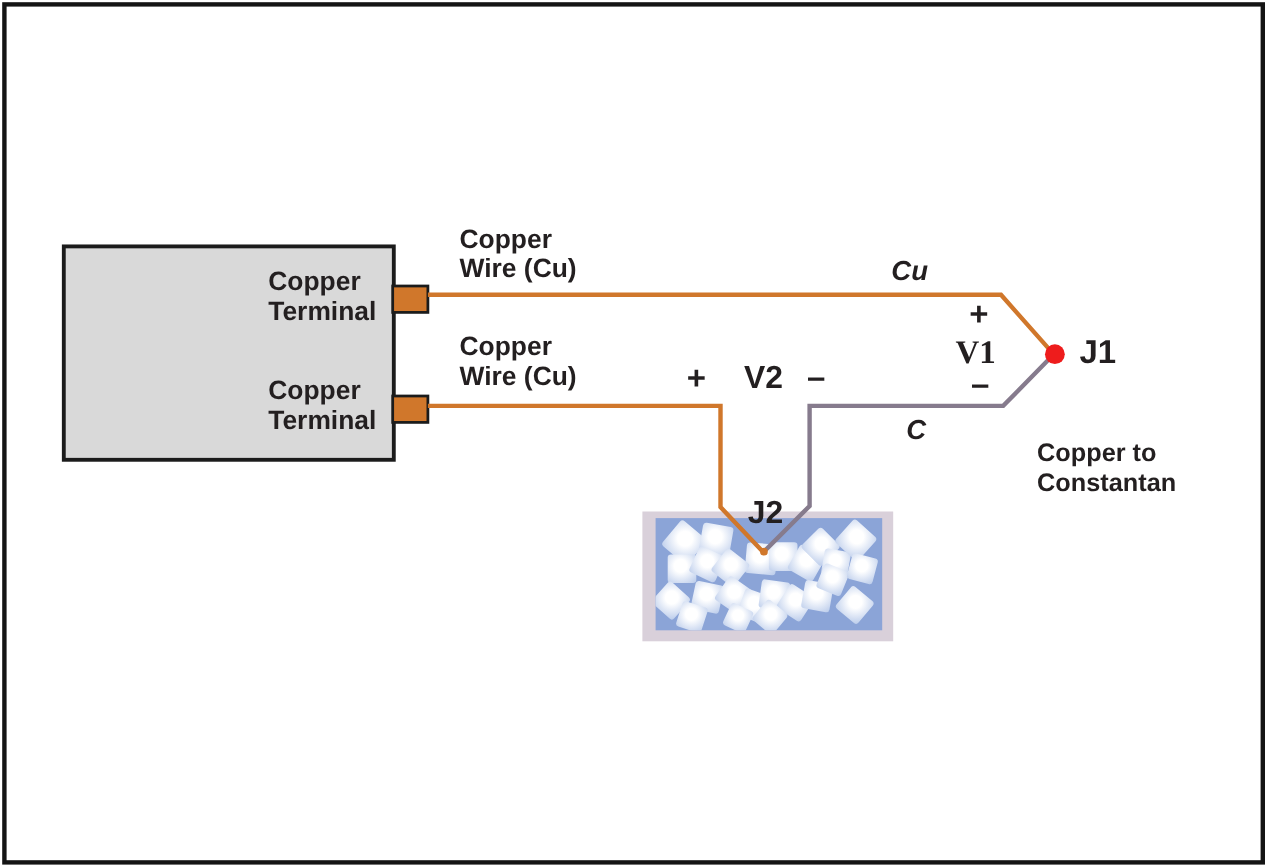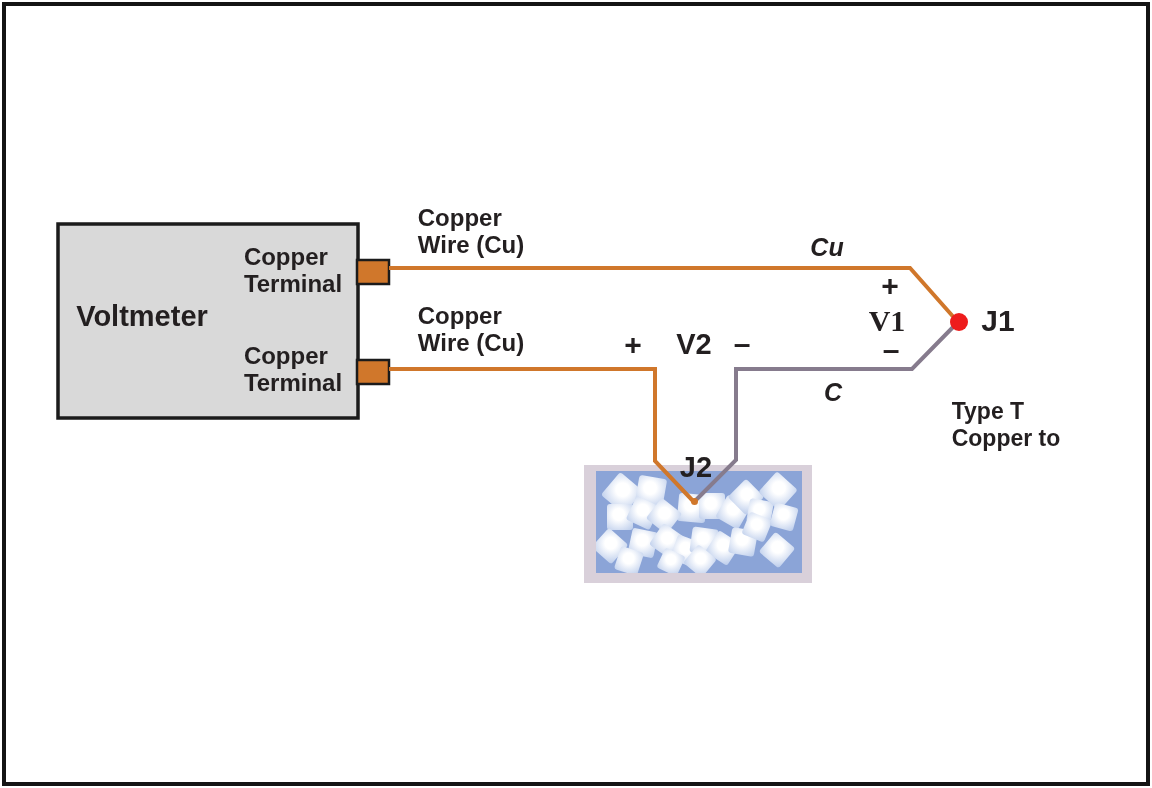--- a/index.html
+++ b/index.html
@@ -70,21 +70,20 @@
     <rect x="357" y="360" width="32" height="24" stroke="#1b1b1b" stroke-width="2.5" fill="#d0772b"></rect>
 
     <polyline points="389,268 910,268 957,321" fill="none" stroke-width="4" stroke="#d0772b"></polyline>
     <polyline points="389,369 655,369 655,461 694,502" fill="none" stroke-width="4" stroke="#d0772b"></polyline>
     <polyline points="694,502 736,460 736,369 912,369 958,322" fill="none" stroke-width="4" stroke="#867b8d"></polyline>
 
     <circle cx="694.5" cy="501.5" r="3.5" fill="#d0772b"></circle>
     <circle cx="959" cy="322" r="9" fill="#ee1c1c"></circle>
   </svg>
 
-  <div class="lbl s29" style="left:142px;top:316px;">Voltmeter</div>
 
   <div class="lbl s24" style="left:293px;top:270px;">
     <div>Copper</div>
     <div>Terminal</div>
   </div>
   <div class="lbl s24" style="left:293px;top:369px;">
     <div>Copper</div>
     <div>Terminal</div>
   </div>
 
@@ -105,17 +104,17 @@
   <div class="lbl s30" style="left:742px;top:344px;">–</div>
 
   <div class="lbl s30" style="left:890px;top:286px;">+</div>
   <div class="lbl s30" style="left:887px;top:321px;font-family:Liberation Serif, serif;">V1</div>
   <div class="lbl s30" style="left:891px;top:350px;">–</div>
 
   <div class="lbl s30" style="left:998px;top:321px;">J1</div>
   <div class="lbl s29" style="left:696px;top:467px;">J2</div>
 
   <div class="lbl s23" style="left:1006px;top:425px;">
-    <div>Type T</div>
     <div>Copper to</div>
+    <div>Constantan</div>
   </div>
 
 </div>
 
 </body></html>

